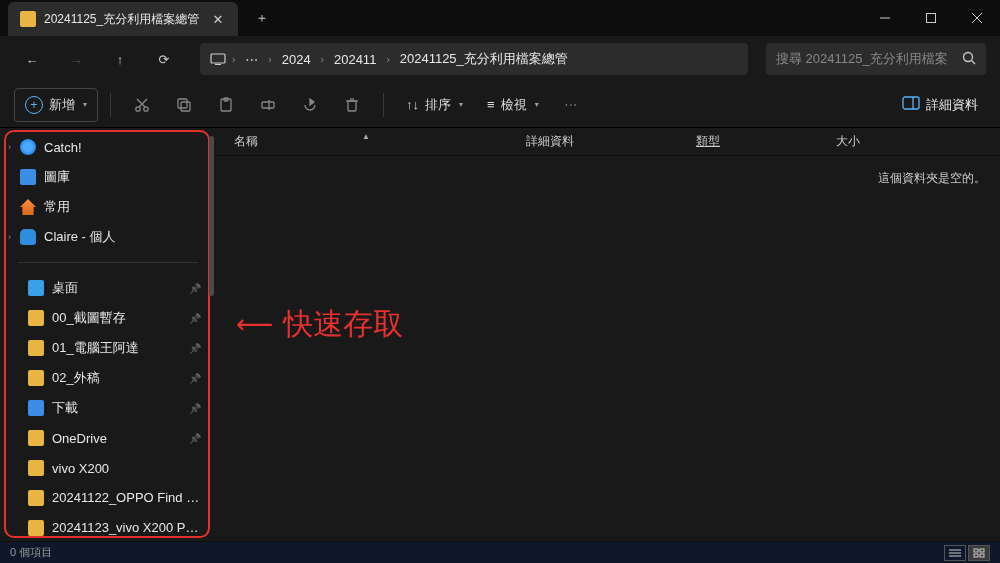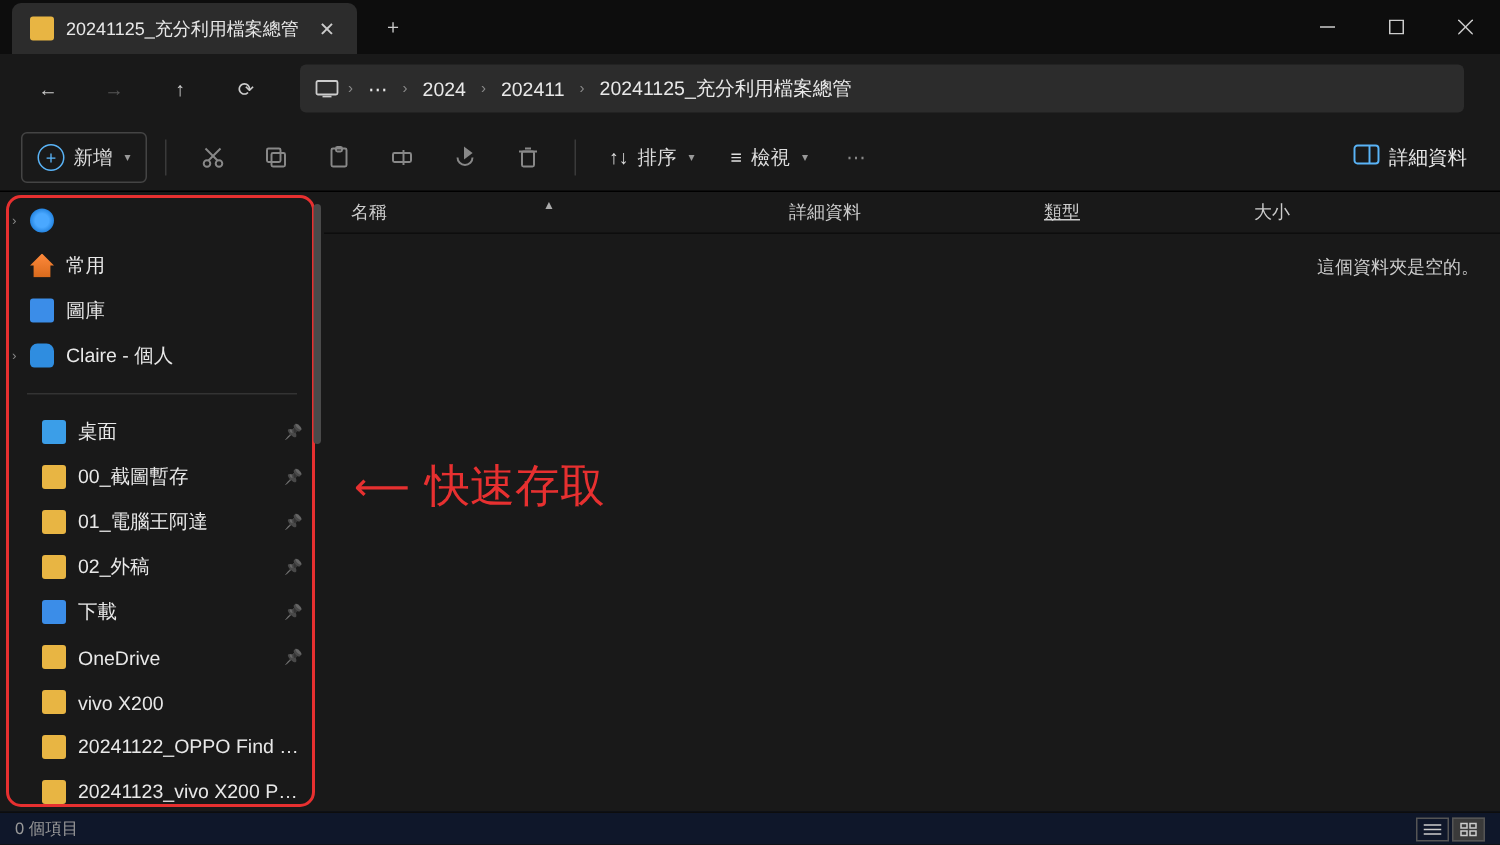--- a/index.html
+++ b/index.html
@@ -120,20 +120,27 @@
       </span>
     <span class="bc-sep">›</span>
     <span class="bc-seg">⋯</span>
     <span class="bc-sep">›</span>
     <span class="bc-seg">2024</span>
     <span class="bc-sep">›</span>
     <span class="bc-seg">202411</span>
     <span class="bc-sep">›</span>
     <span class="bc-seg">20241125_充分利用檔案總管</span>
   </div>
+  <div class="searchbox">
+    <span>搜尋 20241125_充分利用檔案</span>
+    <span><svg width="14" height="14" viewBox="0 0 14 14">
+          <circle cx="6" cy="6" r="4.5" fill="none" stroke="#ccc" stroke-width="1.3"></circle>
+          <line x1="9.5" y1="9.5" x2="13" y2="13" stroke="#ccc" stroke-width="1.3"></line>
+        </svg></span>
+  </div>
 </div>
 
 <div class="toolbar">
   <div class="toolbar-btn new">
     <span class="plus-circle">+</span>
     <span>新增</span>
     <span class="caret">▾</span>
   </div>
   <div class="toolbar-divider"></div>
   <div class="toolbar-icon">
@@ -202,28 +209,29 @@
 
 <div class="main-area">
   <div class="sidebar-wrap">
     <div class="highlight-box"></div>
     <div class="scrollbar"></div>
     <div class="sidebar">
       <div id="side-group1">
           <div class="side-item">
             <span class="chev">›</span>
             <div class="side-icon icon-catch"></div>
+            <span class="side-label">Catch!</span>
+          </div>
+          <div class="side-item">
+            <div class="side-icon icon-gallery"></div>
+            <span class="side-label">圖庫</span>
           </div>
           <div class="side-item">
             <div class="side-icon icon-home"></div>
             <span class="side-label">常用</span>
-          </div>
-          <div class="side-item">
-            <div class="side-icon icon-gallery"></div>
-            <span class="side-label">圖庫</span>
           </div>
           <div class="side-item">
             <span class="chev">›</span>
             <div class="side-icon icon-onedrive"></div>
             <span class="side-label">Claire - 個人</span>
           </div>
         </div>
       <div class="side-divider"></div>
       <div id="side-group2" class="side-group2">
           <div class="side-item">

